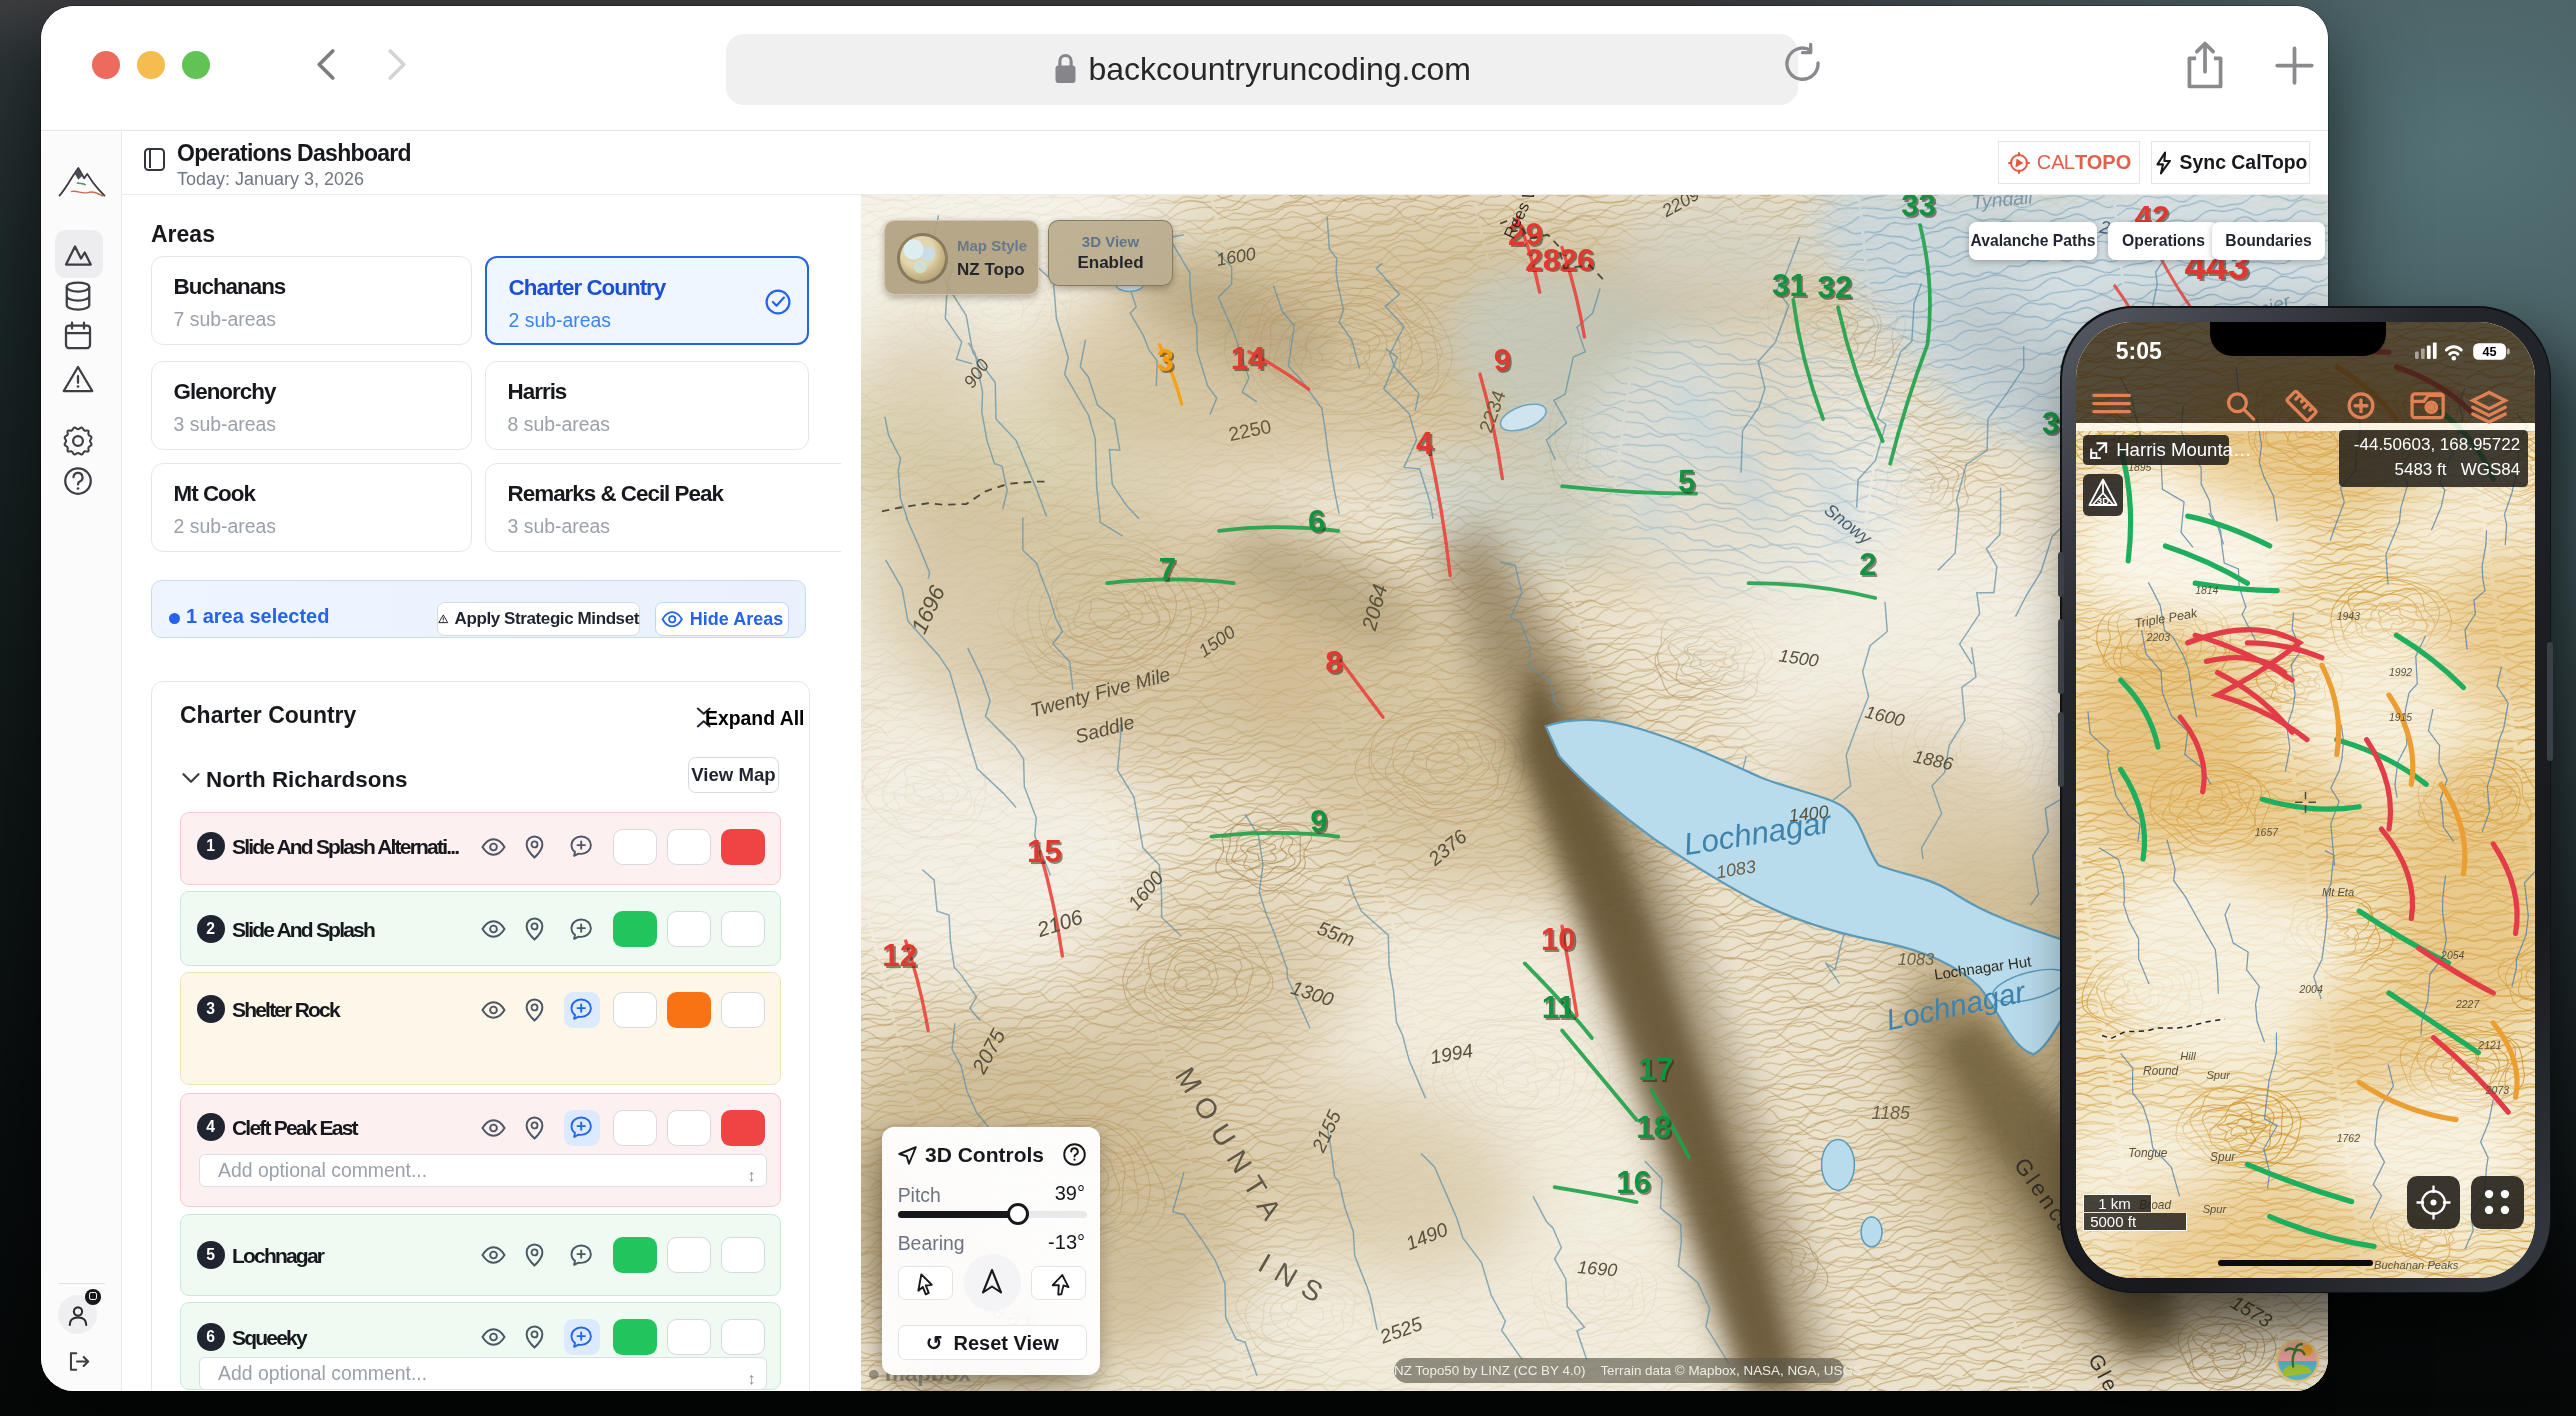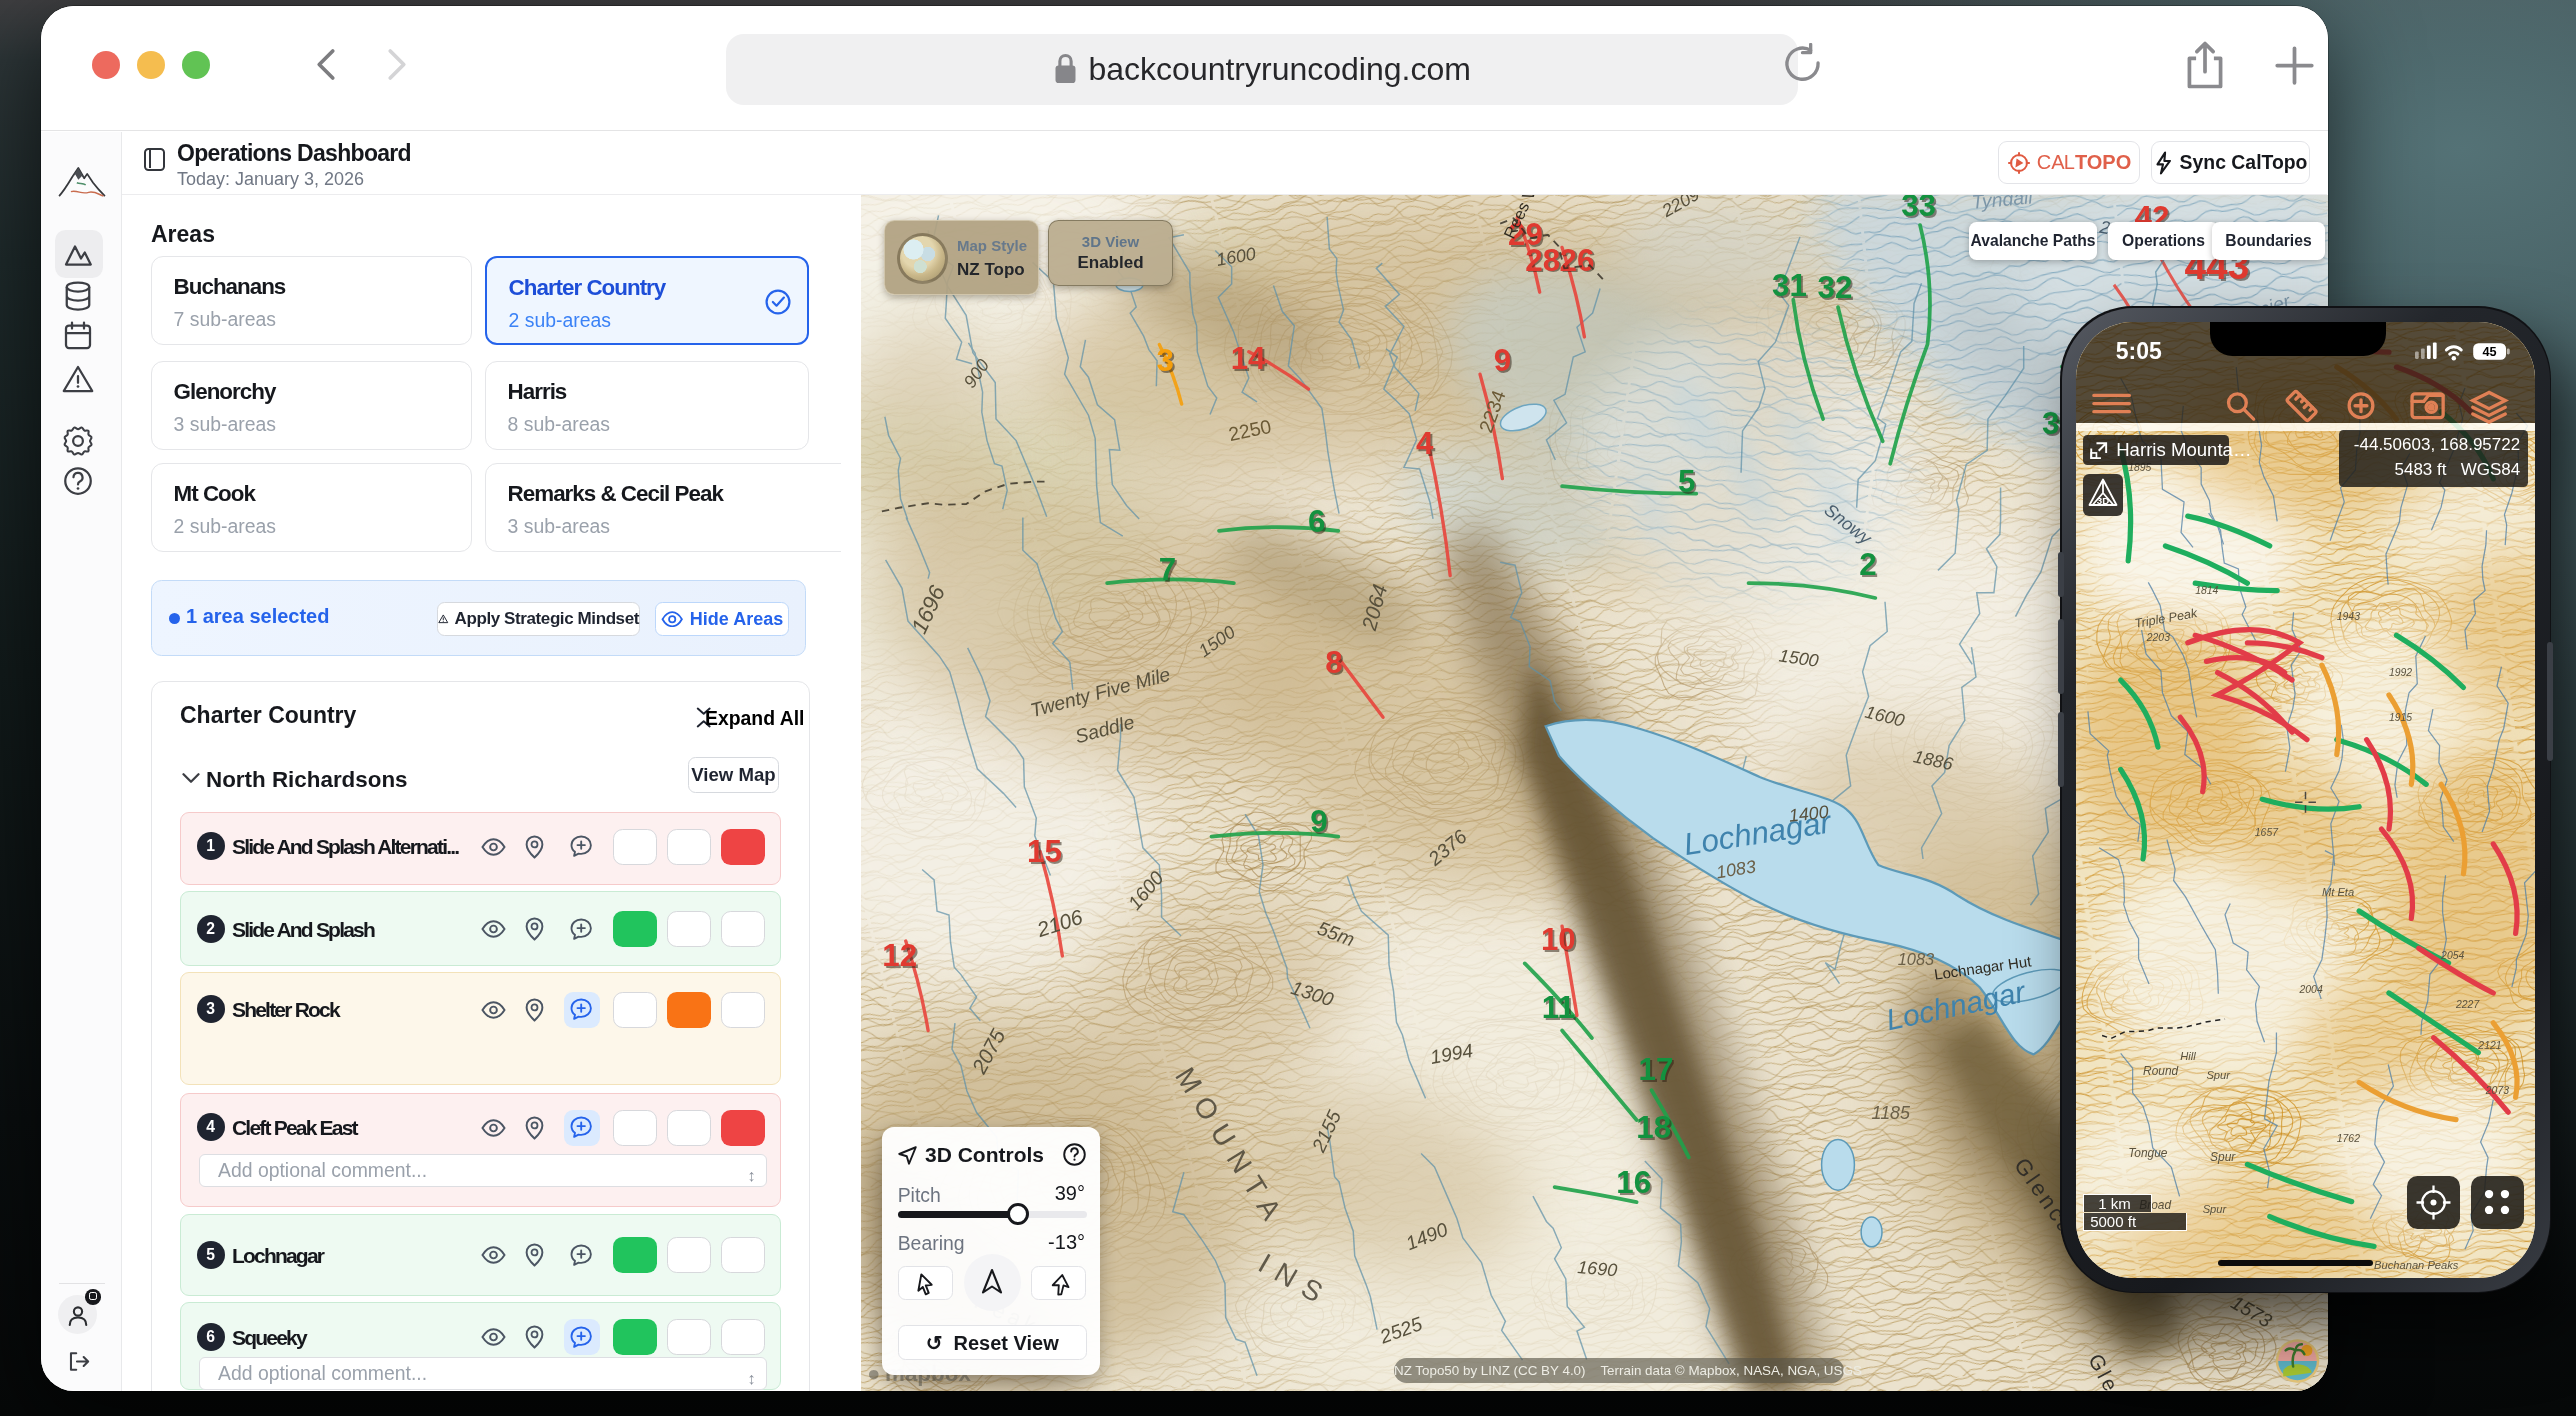--- a/index.html
+++ b/index.html
@@ -15,36 +15,36 @@
 #tl1{left:51px;background:#ed6a5e}#tl2{left:96px;background:#f5bd4f}#tl3{left:141px;background:#61c354}
 .navarr{position:absolute;top:39px;width:39px;height:39px}
 #urlbar{position:absolute;left:685px;top:28px;width:1072px;height:71px;background:#f0f0f1;border-radius:18px}
 #urltxt{position:absolute;left:0;top:0;width:100%;height:71px;line-height:71px;text-align:center;font-size:32px;color:#27272a;white-space:nowrap}
 
 #apphead{position:absolute;left:81px;top:126px;width:2205px;height:63px;background:#fff;border-bottom:1.5px solid #ececee}
 #htitle{position:absolute;left:55px;top:7.5px;font-size:23px;font-weight:bold;color:#16181d;letter-spacing:-0.7px}
 #hsub{position:absolute;left:55px;top:37px;font-size:18px;color:#707784}
 #toggleic{position:absolute;left:21.6px;top:16.4px;width:21px;height:22.4px;border:2.2px solid #33363c;border-radius:4.5px}
 #toggleic:before{content:"";position:absolute;left:3.7px;top:0px;width:2.2px;height:18px;background:#33363c}
-.hbtn{position:absolute;top:9px;height:43px;background:#fff;border:1.5px solid #e3e4e8;border-radius:9px;display:flex;align-items:center;justify-content:center;white-space:nowrap;font-weight:bold}
+.hbtn{position:absolute;top:9px;height:43px;background:#fff;border:1.5px solid #e3e4e8;border-radius:0;display:flex;align-items:center;justify-content:center;white-space:nowrap;font-weight:bold}
 #caltopo{left:1876px;width:142px}
 #synccal{left:2029px;width:159px;font-size:19.4px;color:#16181d}
 
 #sidebar{position:absolute;left:0;top:126px;width:81px;height:1259px;background:#fbfbfc;border-right:1.5px solid #e8e9eb}
 .sic{position:absolute;left:18.6px;width:36px;height:36px}
 
 #panel{position:absolute;left:83px;top:189px;width:717px;height:1196px;background:#fff;overflow:hidden}
 #areasH{position:absolute;left:27px;top:26px;font-size:23px;font-weight:bold;color:#16181d}
 .card{position:absolute;width:321px;height:89px;background:#fff;border:1.5px solid #e5e6e9;border-radius:12px}
 .card .t{position:absolute;left:21.6px;top:17px;font-size:22.4px;font-weight:bold;color:#16181d;letter-spacing:-1px}
 .card .s{position:absolute;left:21.6px;top:51px;font-size:19.4px;color:#9aa1ab}
 #cardCC{border:2.2px solid #2563eb;background:#eff6ff}
 #cardCC .t{color:#1d4ed8}#cardCC .s{color:#3b82f6}
 
-#selbar{position:absolute;left:27px;top:385px;width:655px;height:76px;background:linear-gradient(90deg,#eef5ff,#e9f1fd);border:1.5px solid #c3dbf8;border-radius:10.4px}
+#selbar{position:absolute;left:27px;top:385px;width:655px;height:58px;background:linear-gradient(90deg,#eef5ff,#e9f1fd);border:1.5px solid #c3dbf8;border-radius:10.4px}
 #selbar .dot{position:absolute;left:17px;top:32px;width:11.2px;height:11.2px;border-radius:50%;background:#2563eb}
 #selbar .txt{position:absolute;left:34px;top:24px;font-size:20px;font-weight:bold;color:#2563eb}
 #applyb{position:absolute;left:285px;top:21px;width:203px;height:34px;background:#fff;border:1.5px solid #d6d9de;border-radius:7.5px;display:flex;align-items:center;justify-content:center;gap:6px;font-size:17px;font-weight:bold;color:#1f2430;white-space:nowrap;letter-spacing:-0.4px}
 #hideb{position:absolute;left:503px;top:21px;width:134px;height:34px;background:#fff;border:1.5px solid #bcd7fb;border-radius:7.5px;display:flex;align-items:center;justify-content:center;gap:6.7px;font-size:18px;font-weight:bold;color:#2563eb;white-space:nowrap}
 
 #cpanel{position:absolute;left:27px;top:486px;width:659px;height:899px;background:#fff;border:1.5px solid #e5e6e9;border-radius:12px}
 #cpanel .title{position:absolute;left:28px;top:20px;font-size:23px;font-weight:bold;color:#16181d}
 #expand{position:absolute;left:553px;top:25px;font-size:19.4px;font-weight:bold;color:#000000;white-space:nowrap}
 #nr{position:absolute;left:54px;top:85px;font-size:22.4px;font-weight:bold;color:#16181d}
 #viewmap{position:absolute;left:536px;top:75px;width:91px;height:36px;border:1.5px solid #d6d9de;border-radius:7.5px;background:#fff;text-align:center;line-height:34px;font-size:18.6px;font-weight:bold;color:#1f2430}

